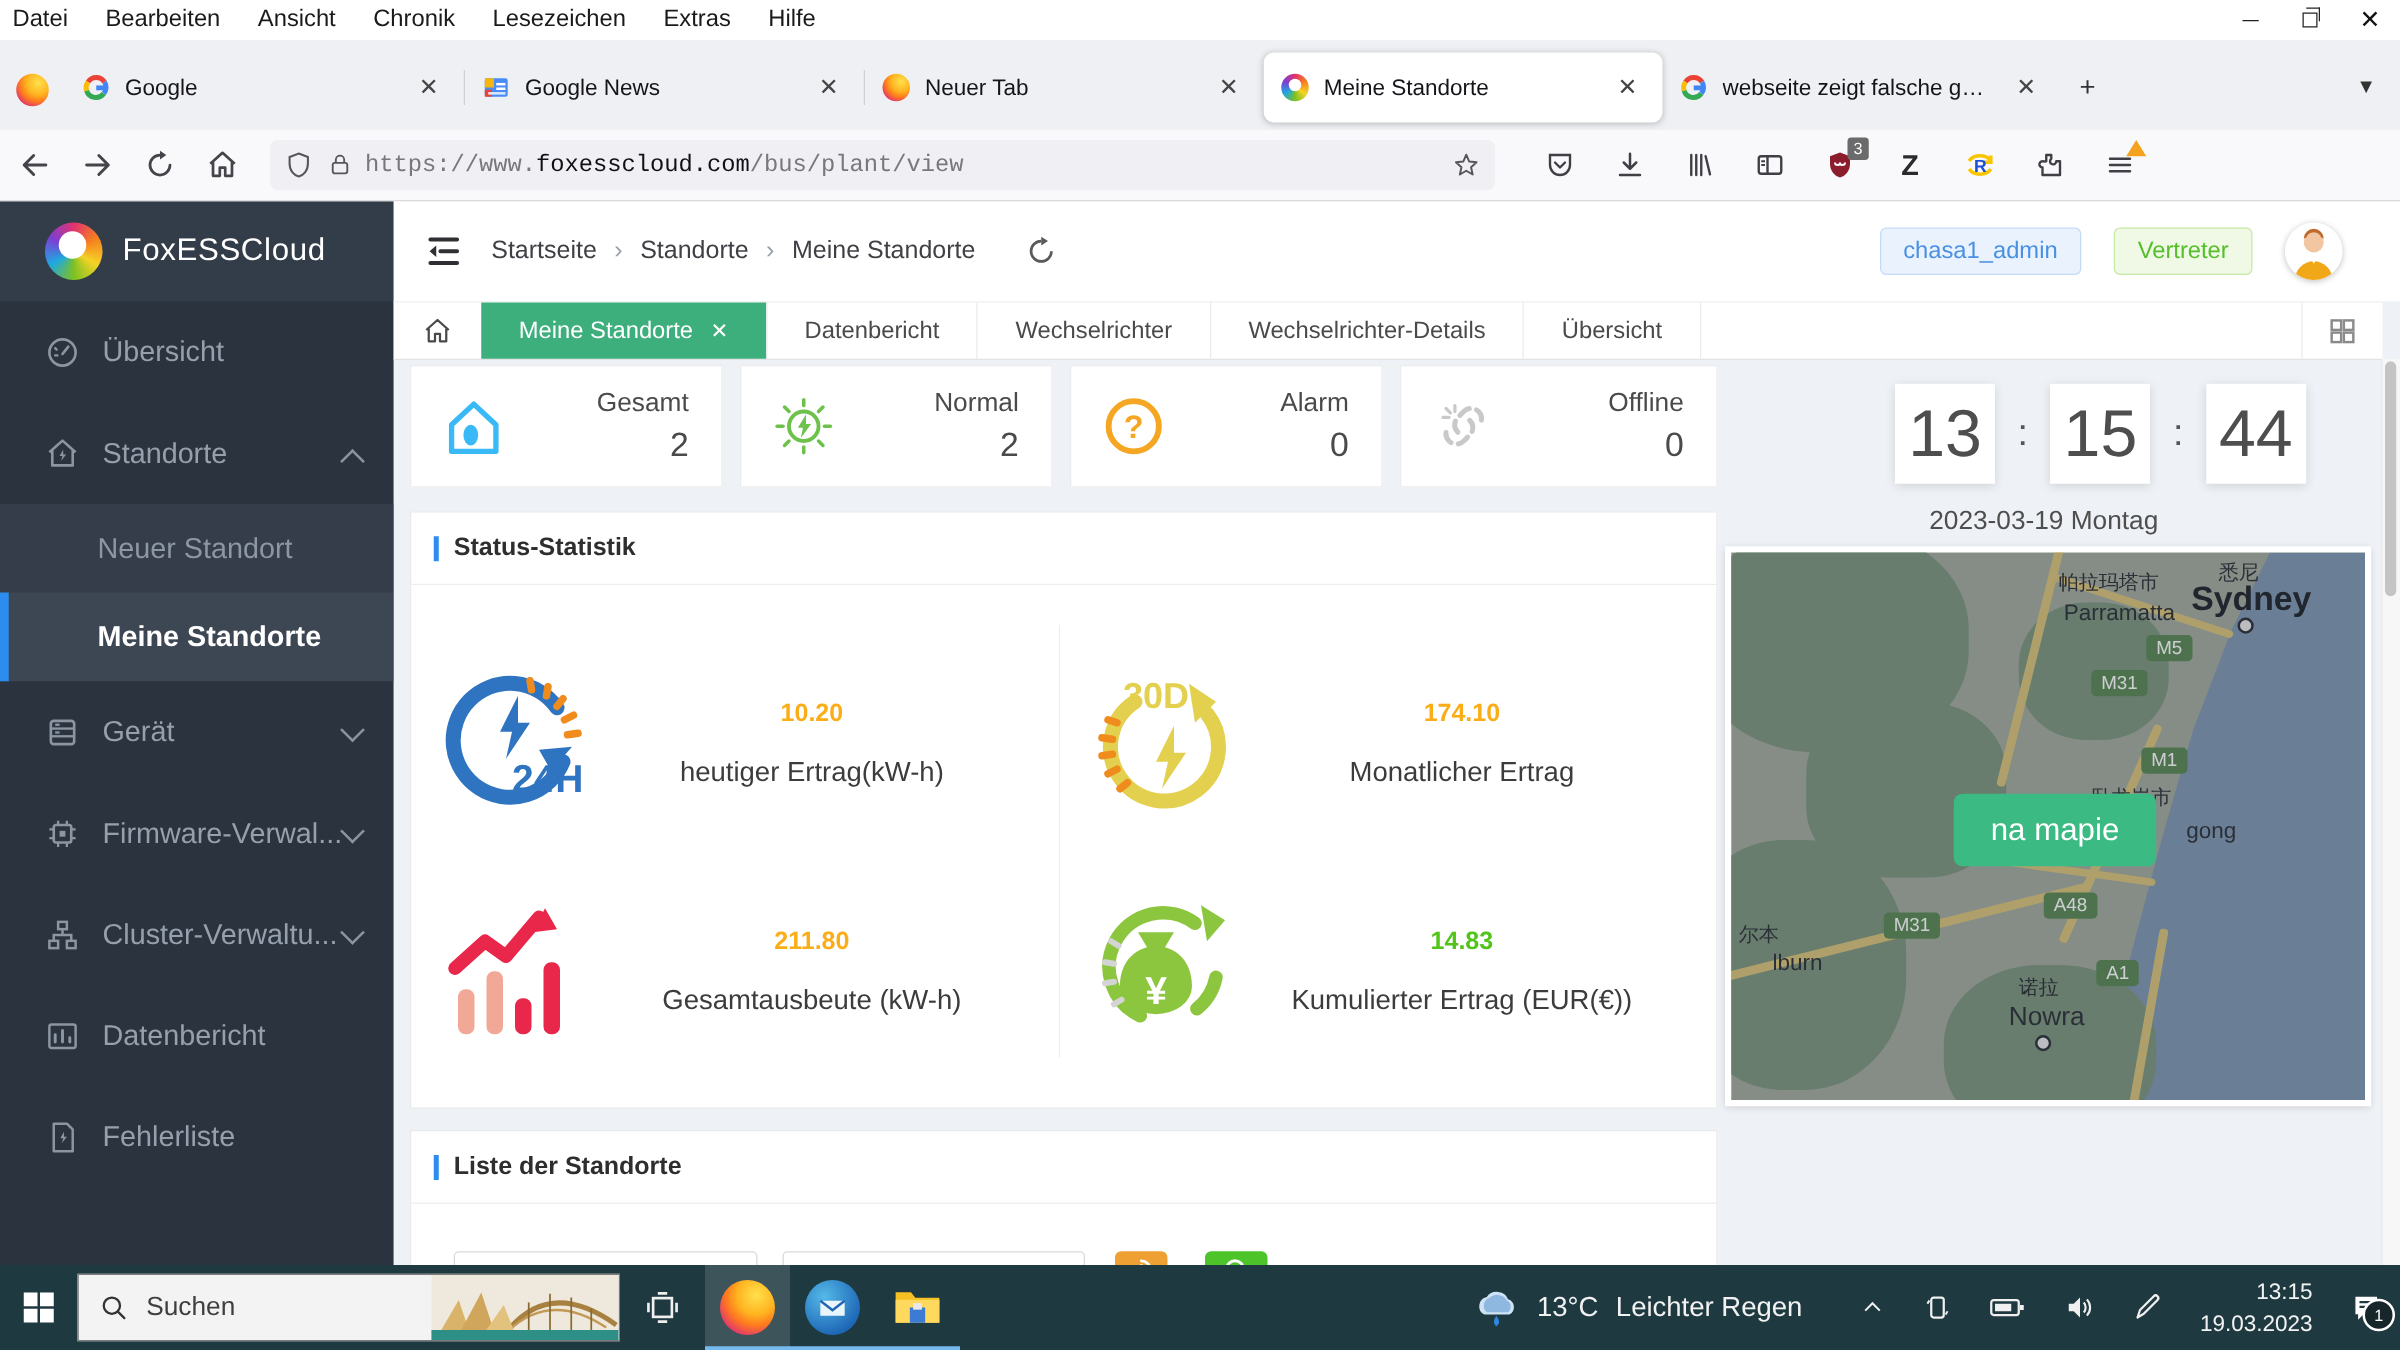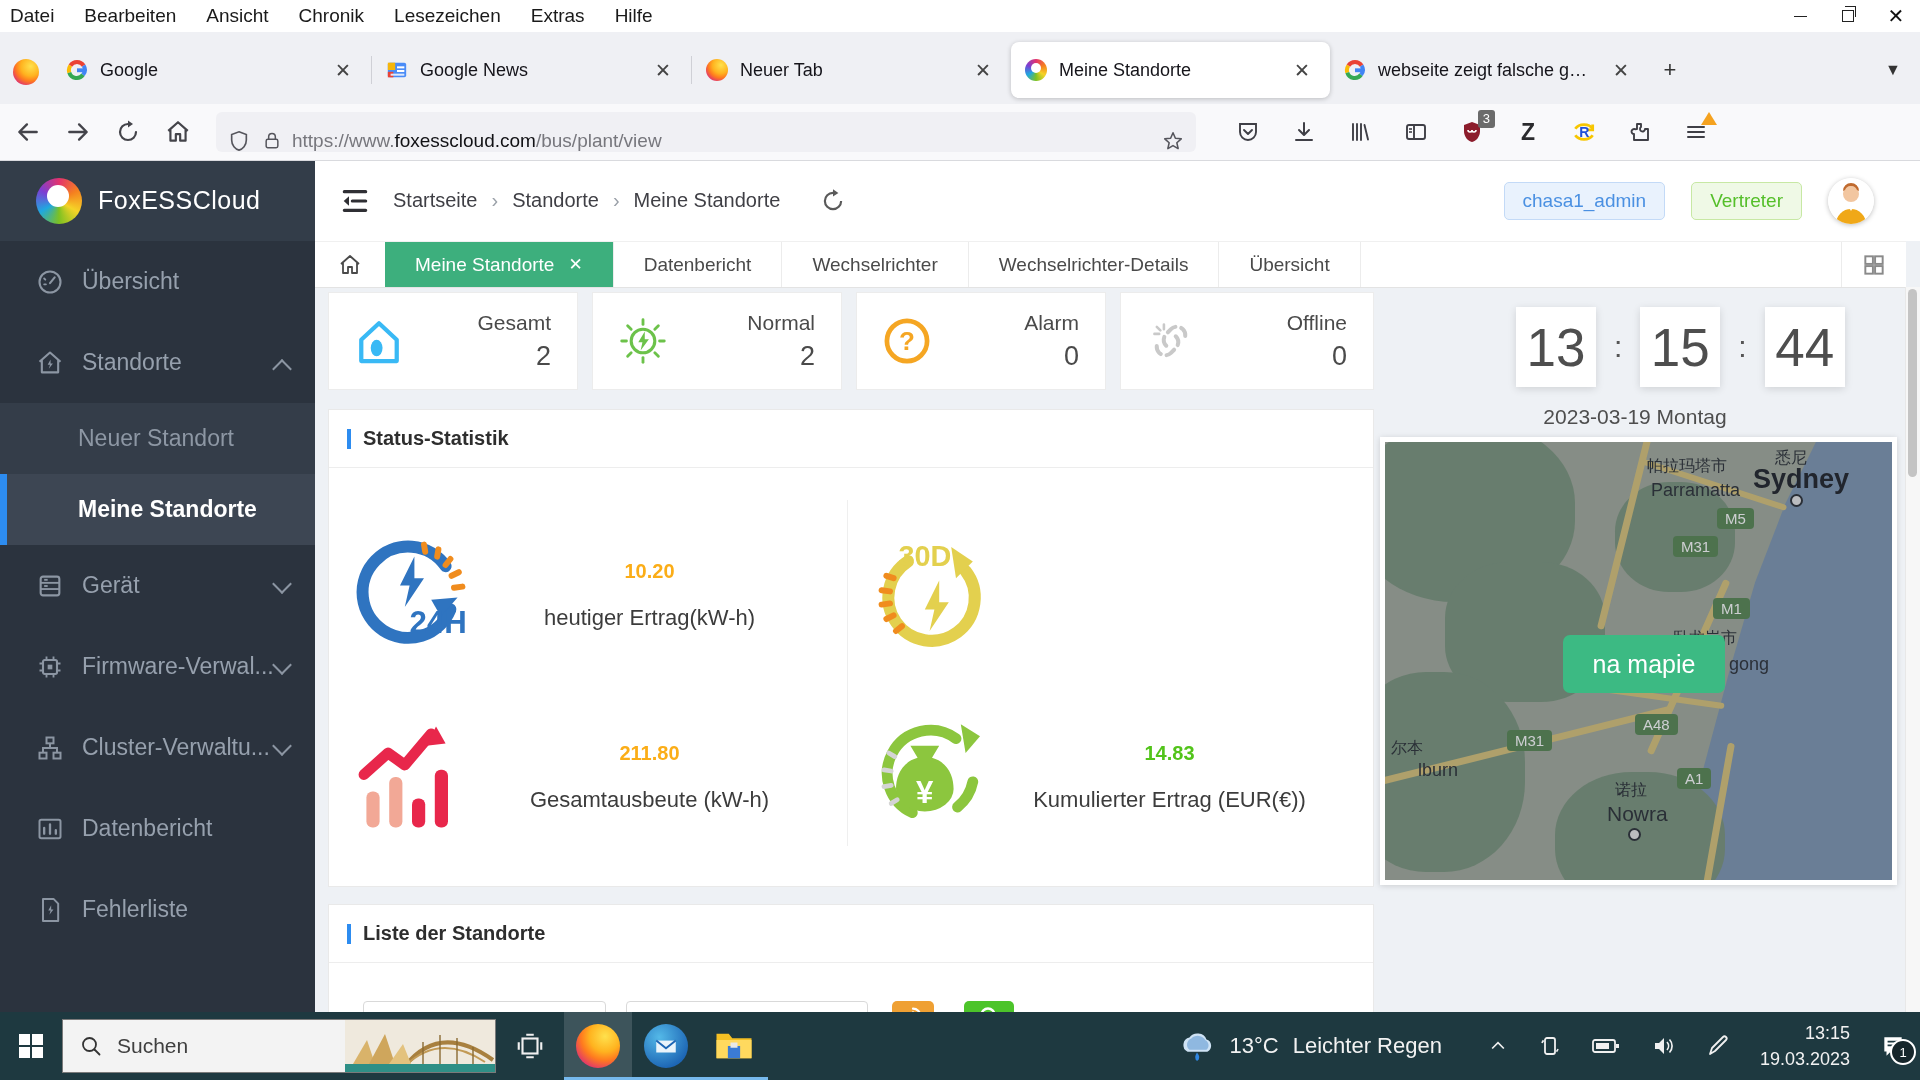--- a/index.html
+++ b/index.html
@@ -33,21 +33,21 @@
   .tabsep{width:1px;height:28px;background:#cfd0d6;margin-bottom:20px;}
   .newtab,.alltabs{width:42px;height:56px;margin-bottom:6px;display:flex;align-items:center;justify-content:center;
        font-size:22px;color:#333;}
   .alltabs{margin-left:auto;margin-right:6px;font-size:16px;}
   .favicon{width:22px;height:22px;flex:0 0 auto;}
 
   .navbar{position:absolute;left:0;top:104px;width:1920px;height:56px;background:#f9f9fb;
           border-bottom:1px solid #d9dade;display:flex;align-items:center;z-index:28;}
   .navbtn{width:44px;height:40px;display:flex;align-items:center;justify-content:center;color:#44444a;margin-left:6px;}
   .urlbar{margin-left:16px;width:980px;height:40px;background:#f0f0f4;border-radius:6px;
-          display:flex;align-items:flex-end;padding:0 12px;box-sizing:border-box;}
+          display:flex;align-items:center;padding:0 12px;box-sizing:border-box;font-family:Liberation Mono, monospace;}
   .urlbar .sep{flex:1;}
   .urltext{font-size:19px;margin-left:10px;white-space:nowrap;}
   .urltext .dim{color:#77777d;}
   .urltext .dom{color:#111114;}
   .navicons{display:flex;align-items:center;margin-left:38px;gap:28px;}
   .navicons .nicon{position:relative;width:28px;height:28px;display:flex;align-items:center;justify-content:center;color:#3f3f46;}
   .badge-ext{position:absolute;top:-8px;right:-9px;background:#6b6b6b;color:#fff;font-size:13px;
              padding:1px 5px;border-radius:3px;line-height:1.2;}
   .tri-badge{position:absolute;top:-6px;right:-7px;width:0;height:0;border-left:8px solid transparent;
              border-right:8px solid transparent;border-bottom:13px solid #f5a21f;}
@@ -595,20 +595,24 @@
               <g stroke="#f08c1e" stroke-width="5" stroke-linecap="round">
                   <path d="M12,34 l6,2"></path>
                   <path d="M8,46 l7,1"></path>
                   <path d="M8,58 l7,-1"></path>
                   <path d="M12,70 l6,-3"></path>
                   <path d="M20,80 l5,-4"></path>
                 </g>
               <text x="22" y="26" font-size="24" font-weight="bold" fill="#e3d04e">30D</text>
             </svg>
           </div>
+          <div class="mtxt">
+            <div class="mval">174.10</div>
+            <div class="mlabel">Monatlicher Ertrag</div>
+          </div>
         </div>
 
         <div class="metric" style="left:8px;top:272px;">
           <div class="micon">
             <svg width="120" height="120" viewBox="0 0 100 100">
               <path d="M10,48 L30,30 L44,40 L66,14" fill="none" stroke="#e8274b" stroke-width="9" stroke-linecap="round" stroke-linejoin="round"></path>
               <path d="M70,8 L78,22 L62,24 Z" fill="#e8274b"></path>
               <rect x="12" y="62" width="11" height="30" rx="5" fill="#f2a896"></rect>
               <rect x="31" y="50" width="11" height="42" rx="5" fill="#f2a896"></rect>
               <rect x="50" y="68" width="11" height="24" rx="5" fill="#e8274b"></rect>
@@ -691,21 +695,21 @@
           <span class="mlabel-cn" style="left:262px;top:14px;">帕拉玛塔市</span>
           <span class="mlabel-city" style="left:266px;top:38px;">Parramatta</span>
           <span class="mlabel-cn" style="left:390px;top:6px;">悉尼</span>
           <span class="mlabel-big" style="left:368px;top:22px;">Sydney</span>
           <span class="mdot" style="left:405px;top:52px;"></span>
 
           <span class="shield" style="left:332px;top:66px;">M5</span>
           <span class="shield" style="left:288px;top:94px;">M31</span>
           <span class="shield" style="left:328px;top:156px;">M1</span>
           <span class="mlabel-cn" style="left:288px;top:186px;">卧龙岗市</span>
-          <span class="mlabel-city" style="left:344px;top:212px;">gong</span>
+          <span class="mlabel-city" style="left:364px;top:212px;">gong</span>
           <span class="shield" style="left:250px;top:272px;">A48</span>
           <span class="shield" style="left:122px;top:288px;">M31</span>
           <span class="shield" style="left:292px;top:326px;">A1</span>
           <span class="mlabel-cn" style="left:230px;top:338px;">诺拉</span>
           <span class="mlabel-city" style="left:222px;top:360px;font-size:21px;">Nowra</span>
           <span class="mdot" style="left:243px;top:386px;"></span>
           <span class="mlabel-cn" style="left:6px;top:296px;">尔本</span>
           <span class="mlabel-city" style="left:0px;top:318px;margin-left:33px;">lburn</span>
 
           <div class="mapoverlay"></div>

